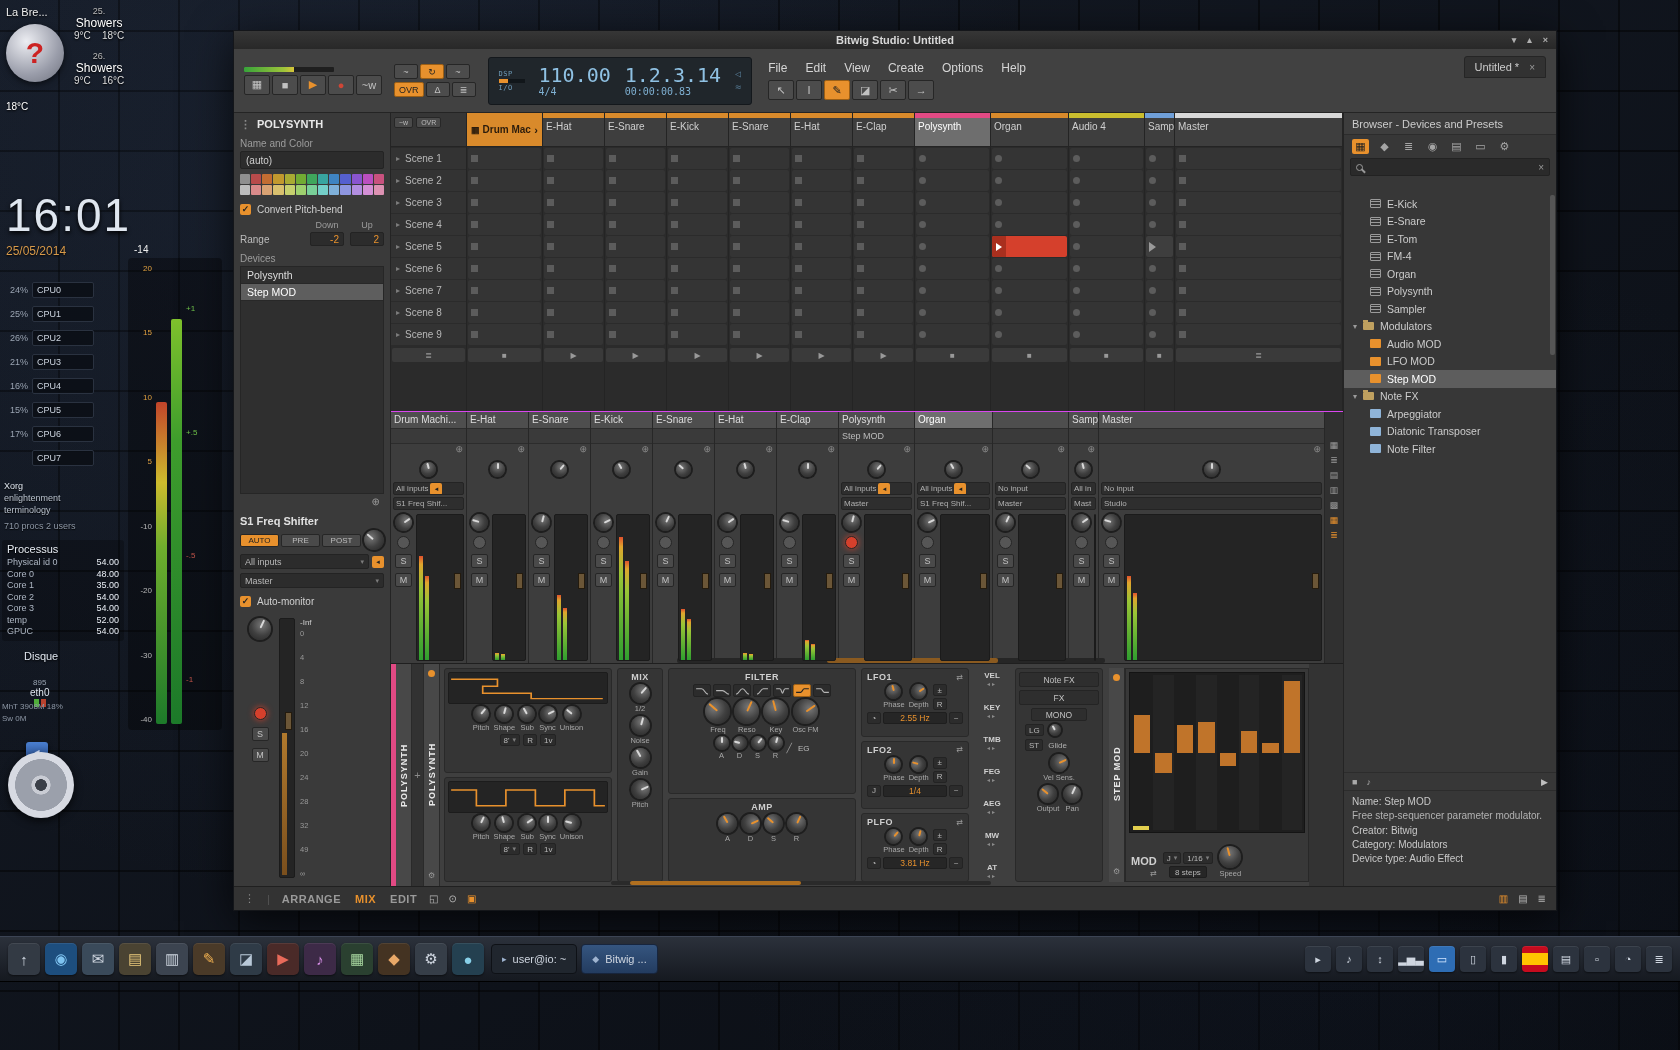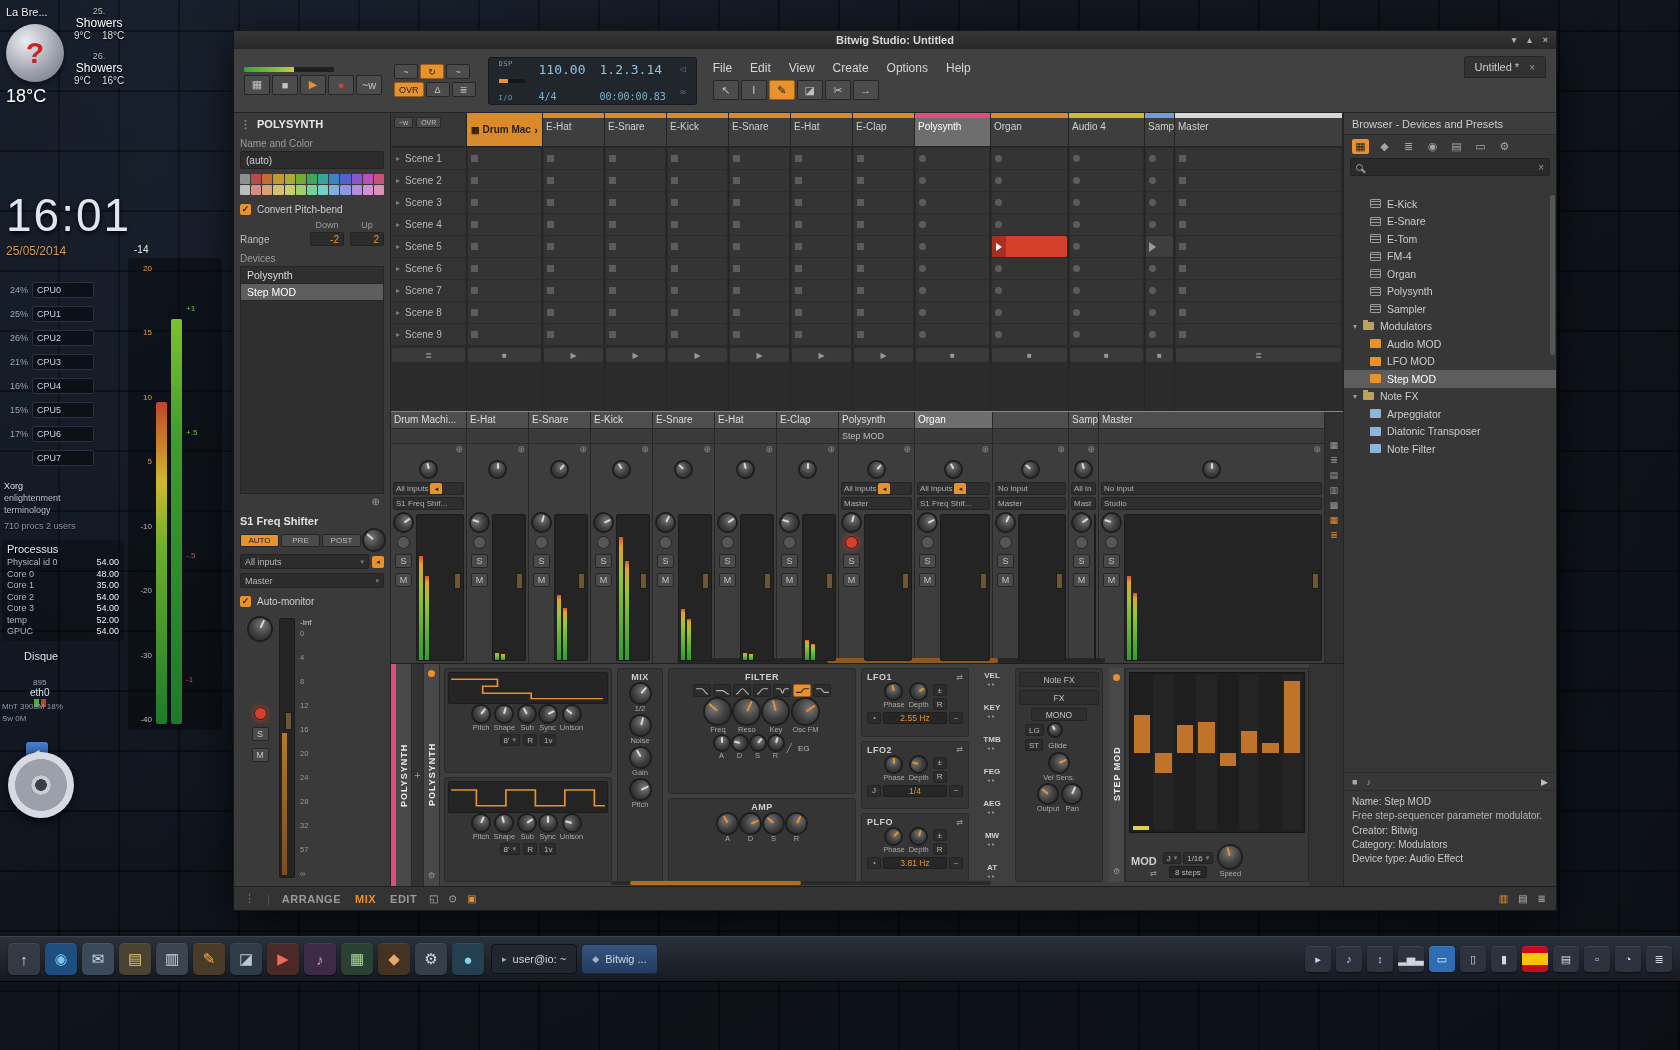--- a/index.html
+++ b/index.html
@@ -10,21 +10,21 @@
  radial-gradient(circle at 20% 18%,rgba(70,95,140,.10),transparent 45%),
  radial-gradient(circle at 80% 80%,rgba(40,60,100,.08),transparent 40%),
  repeating-linear-gradient(0deg,transparent 0 58px,rgba(0,0,0,.45) 58px 60px),
  repeating-linear-gradient(90deg,transparent 0 58px,rgba(0,0,0,.45) 58px 60px),
  linear-gradient(150deg,#151b26,#0a0d13)}
 .widget{position:absolute;color:#d6dce6}
 #w-weather{left:6px;top:6px;width:226px;display:flex;gap:10px}
 .wloc{font-size:11px;color:#eee;text-shadow:0 1px 2px #000}
 .wlogo{width:58px;height:58px;border-radius:50%;background:radial-gradient(circle at 35% 30%,#ecedf2,#9a9daa 60%,#6d707c);display:flex;align-items:center;justify-content:center;margin-top:6px;box-shadow:0 2px 6px rgba(0,0,0,.6)}
 .wlogo span{color:#c22;font-size:30px;font-weight:bold}
-.wtemp{font-size:18px;color:#fff;margin-top:4px;text-shadow:0 1px 2px #000}
+.wtemp{font-size:10px;color:#fff;margin-top:19px;text-shadow:0 1px 2px #000}
 .fc{text-align:center;margin-bottom:10px;text-shadow:0 1px 2px #000}
 .fcday{font-size:9px;color:#bbb}.fccond{font-size:12px;color:#fff}.fctemps{font-size:10px;color:#ddd;white-space:pre}
 #w-clock{left:6px;top:188px}
 .ctime{font-size:46px;color:#dfe6ef;letter-spacing:2px;text-shadow:0 2px 4px #000;font-family:Liberation Sans, sans-serif}
 .cdate{font-size:12px;color:#d89a4a;margin-top:2px;text-shadow:0 1px 2px #000}
 #w-meter{left:128px;top:258px;width:94px;height:472px;background:rgba(0,0,0,.35);border-radius:4px;display:flex;padding:6px 4px;gap:4px}
 .mtop{position:absolute;top:-14px;left:6px;font-size:10px;color:#eee}
 .mscale{display:flex;flex-direction:column;justify-content:space-between;font-size:8px;color:#b8b8b8;text-align:right;width:20px}
 .mscale span:nth-child(-n+4){color:#e0a040}
 .mbarv{width:11px;align-self:flex-end;height:70%;background:linear-gradient(to top,#1d7a2a,#6fae2d 55%,#cdbb2d 75%,#c2442a);border-radius:2px}
@@ -58,25 +58,25 @@
 .wcbtn{color:#b0b0b0;font-size:9px;cursor:default}
 .toolbar{height:64px;background:#414141;border-bottom:1px solid #242424;display:flex;align-items:center;padding:0 10px;gap:12px;flex:0 0 auto}
 .tcluster{display:flex;flex-direction:column;gap:3px}
 .minimeter{width:90px;height:5px;background:#1f1f1f;border-radius:1px;overflow:hidden}
 .minimeter i{display:block;height:100%;width:56%;background:linear-gradient(90deg,#37a33a,#9ec43a 80%,#d8c43a)}
 #tbtns,#loop1,#loop2,#tools{display:flex;gap:2px}
 .tb{min-width:26px;height:20px;background:#4c4c4c;border:1px solid #262626;border-radius:2px;display:flex;align-items:center;justify-content:center;font-size:11px;color:#c2c2c2;padding:0 4px}
 .tb.sm{min-width:24px;height:15px;font-size:9px}
 .tb.on{background:#e8912d;color:#222;border-color:#9c5f15}
 .disp{background:#20262b;border:1px solid #14181c;border-radius:3px;height:48px;display:flex;align-items:center;padding:2px 10px;gap:14px;color:#8fc1e3;font-family:"DejaVu Sans Mono",monospace}
-.dcol{display:flex;flex-direction:column;justify-content:center;gap:11px}
+.dcol{display:flex;flex-direction:column;justify-content:center;gap:1px}
 .dlab{font-size:7px;color:#6f9cba;letter-spacing:.5px}
 .dbar{width:26px;height:4px;background:#11161a;position:relative}
 .dbar i{position:absolute;left:0;top:0;bottom:0;width:35%;background:#e8912d}
-.dbig{font-size:13px;line-height:20px}
+.dbig{font-size:20px;line-height:20px}
 .dsm{font-size:10px;color:#7fb0d2}
 .dico{color:#557a94;font-size:10px;line-height:12px;text-align:center}
 .mt{display:flex;flex-direction:column;gap:5px;margin-left:4px}
 #menu{display:flex;gap:18px;font-size:12px;color:#d5d5d5}
 .mitem{cursor:default}
 .tabbar{margin-left:auto;align-self:flex-start;padding-top:7px}
 .tab{background:#323232;border:1px solid #252525;border-radius:3px 3px 0 0;padding:4px 10px;display:flex;gap:10px;align-items:center;font-size:11px;color:#ccc}
 .tabx{color:#999;font-size:10px}
 
 .main{flex:1;display:flex;min-height:0}
@@ -609,21 +609,21 @@
           <div id="fscale">
               <span>0</span>
               <span>4</span>
               <span>8</span>
               <span>12</span>
               <span>16</span>
               <span>20</span>
               <span>24</span>
               <span>28</span>
               <span>32</span>
-              <span>57</span>
+              <span>49</span>
               <span>∞</span>
             </div>
         </div>
       </div>
     </div>
 
     <div class="center">
       <div class="launcher" id="lbody">
           <div class="col scenecol">
             <div class="lcorner">

